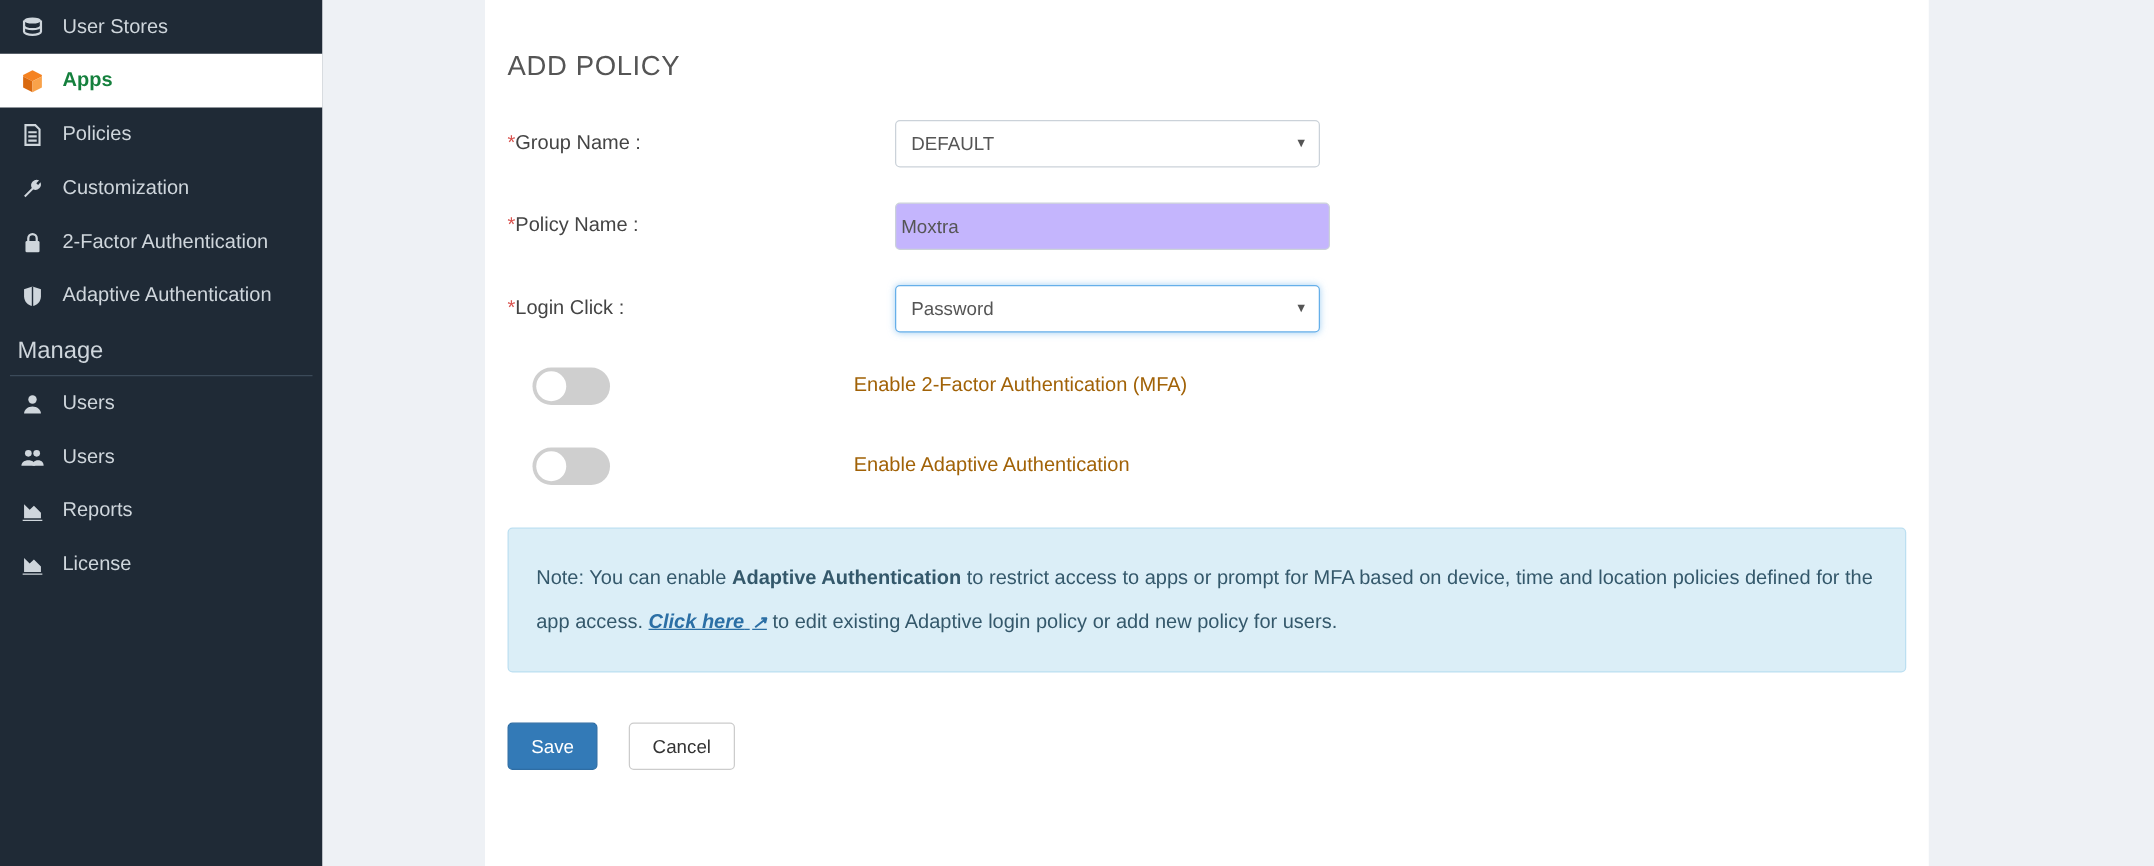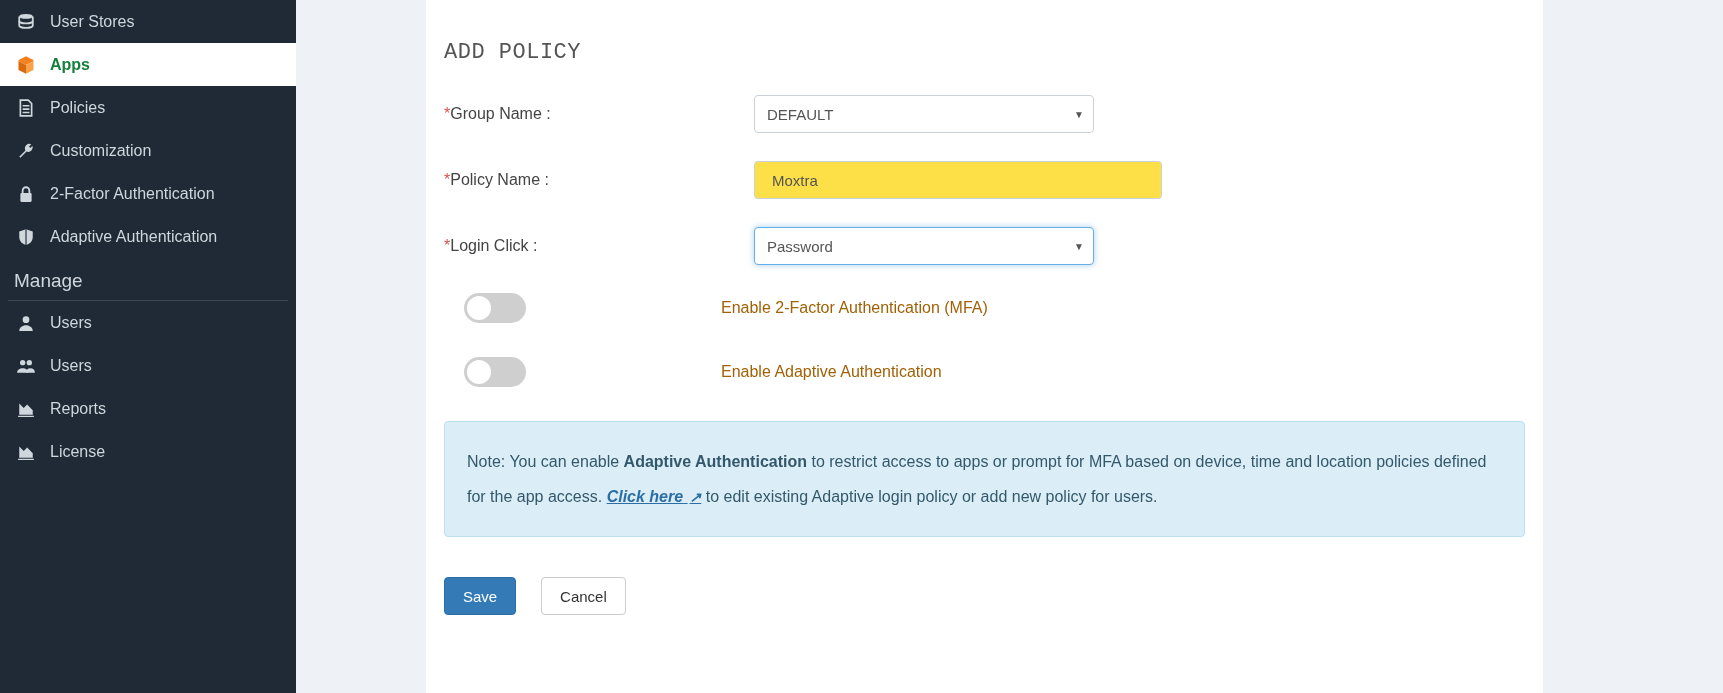--- a/index.html
+++ b/index.html
@@ -8,21 +8,21 @@
     font-size: 14px;
     color: #333;
     background: #eef1f5;
     width: 1723px;
     height: 693px;
     overflow: hidden;
     display: flex;
   }
   
   .sidebar {
-    width: 296px;
+    width: 258px;
     background: #1f2a36;
     color: #cfd6dc;
     height: 100%;
     flex-shrink: 0;
   }
   .sidebar-item {
     display: flex;
     align-items: center;
     height: 43px;
     padding: 0 14px;
@@ -70,43 +70,42 @@
   }
   .content {
     padding: 40px 18px 0 18px;
   }
   .page-title {
     font-size: 22px;
     font-weight: 400;
     color: #555;
     letter-spacing: .5px;
     margin-bottom: 30px;
-    font-family: Liberation Mono, monospace;
   }
   .form-row {
     display: flex;
     align-items: center;
     margin-bottom: 28px;
     gap: 30px;
   }
   .form-label {
     width: 280px;
     font-size: 16px;
     color: #444;
   }
   .req { color: #d9534f; }
   .form-control {
-    width: 408px;
+    width: 348px;
     height: 38px;
     border: 1px solid #cbd2d9;
     border-radius: 4px;
-    padding: 6px 17px;
+    padding: 6px 4px;
     font-size: 15px;
     color: #555;
-    background: #fde047;
+    background: #c4b5fd;
   }
   .select-wrap {
     position: relative;
     width: 340px;
   }
   .select-wrap select {
     width: 100%;
     height: 38px;
     border: 1px solid #cbd2d9;
     border-radius: 4px;

